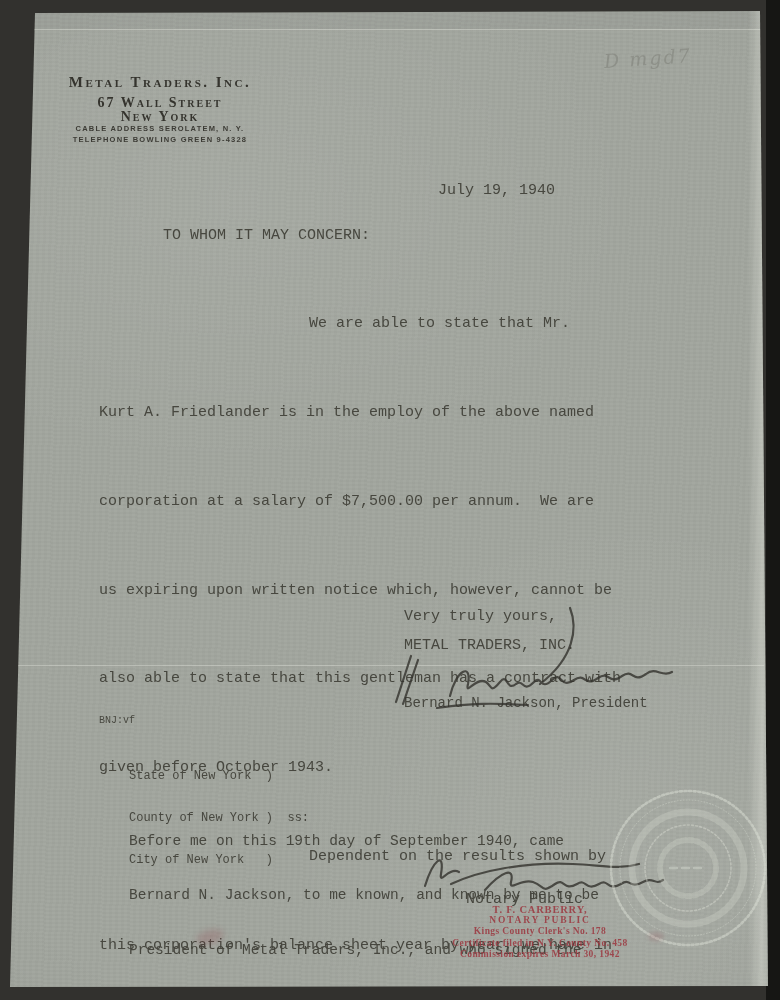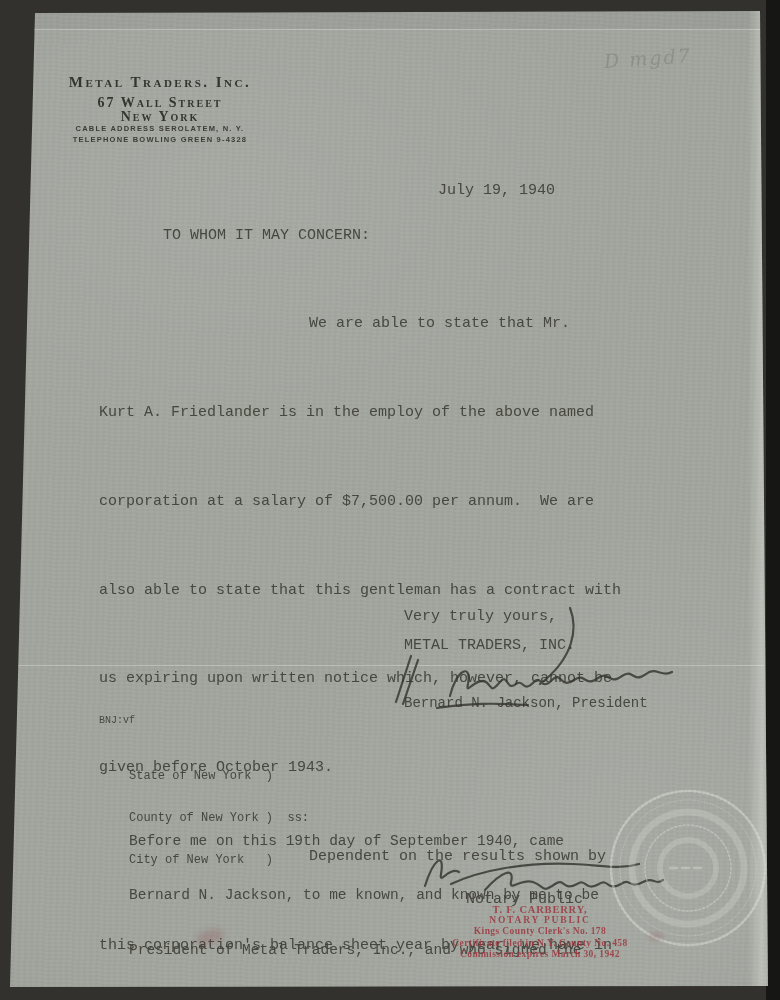--- a/index.html
+++ b/index.html
@@ -98,22 +98,22 @@
 
   <div class="pencil-note">D mgd7</div>
 
   <div class="tw date-line">July 19, 1940</div>
   <div class="tw salutation">TO WHOM IT MAY CONCERN:</div>
 
   <div class="tw body-block">
     <div class="indent">We are able to state that Mr.</div>
     <div>Kurt A. Friedlander is in the employ of the above named</div>
     <div>corporation at a salary of $7,500.00 per annum.  We are</div>
+    <div>us expiring upon written notice which, however, cannot be</div>
     <div>also able to state that this gentleman has a contract with</div>
-    <div>us expiring upon written notice which, however, cannot be</div>
     <div>given before October 1943.</div>
     <div class="indent">Dependent on the results shown by</div>
     <div>this corporation's balance sheet year by year, we have in</div>
     
     
     
     
   </div>
 
   <div class="tw closing-val">Very truly yours,</div>

